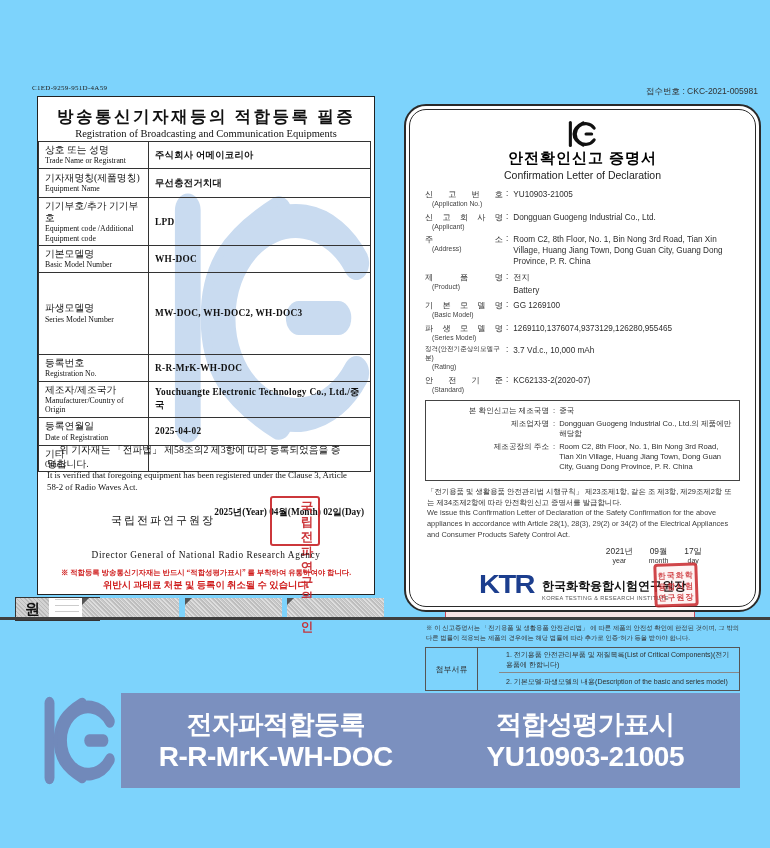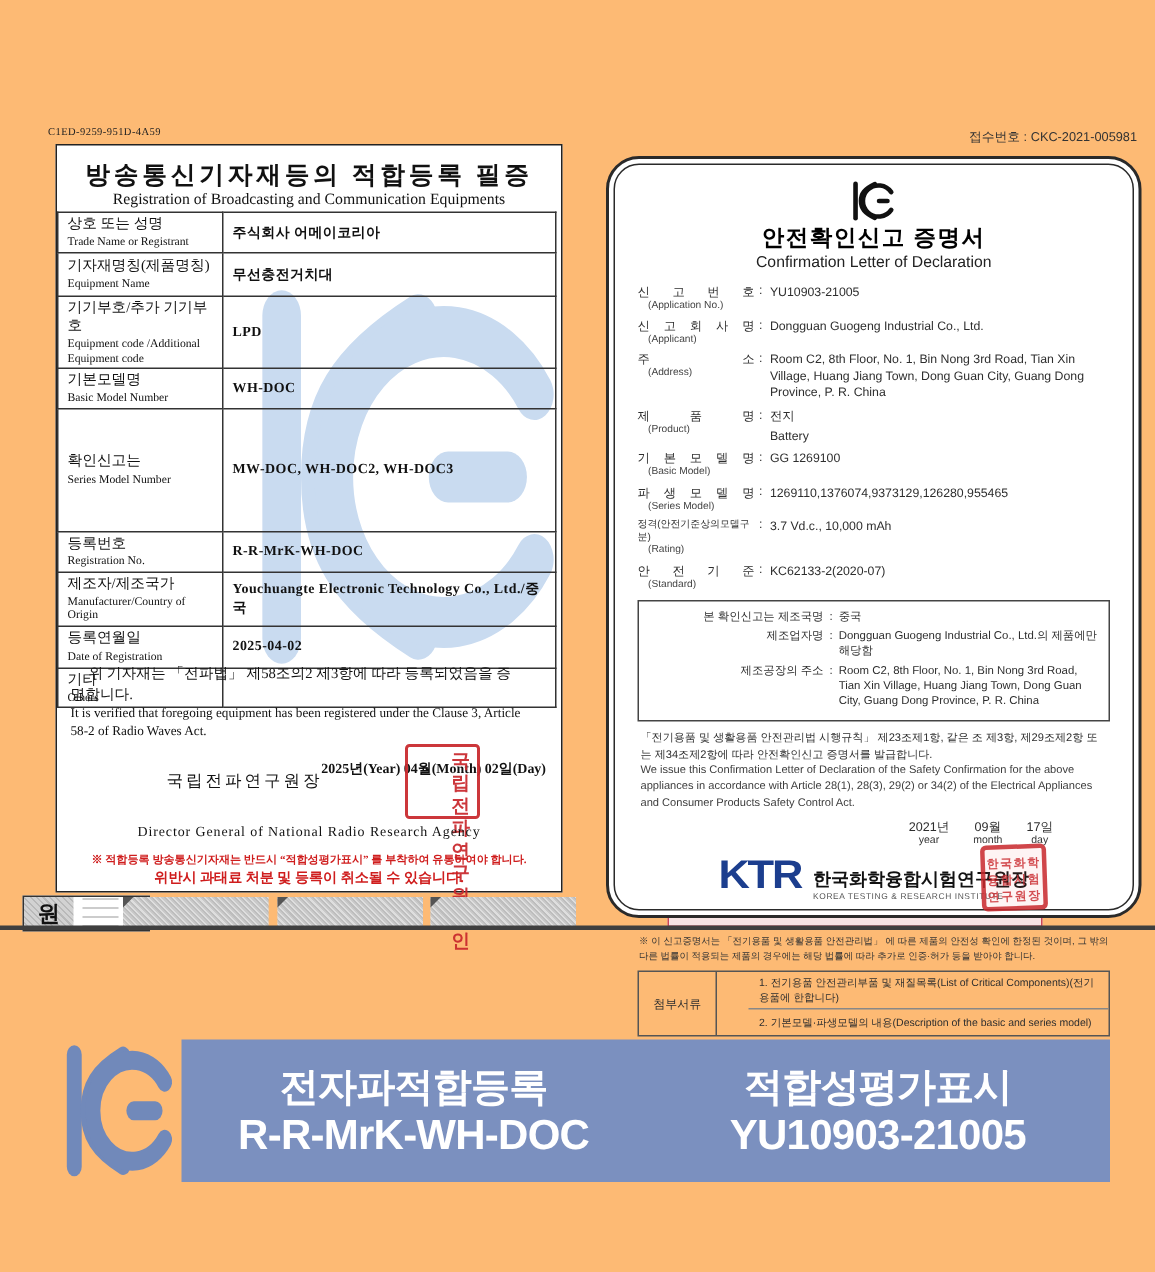--- a/index.html
+++ b/index.html
@@ -1,16 +1,16 @@
 <!DOCTYPE html>
 <html><head>
 <meta charset="utf-8">
 <style>
   html,body{margin:0;padding:0;background:#fff;}
-  .stage{position:relative;width:770px;height:848px;background:#fdba74;overflow:hidden;
+  .stage{position:relative;width:770px;height:848px;background:#7dd3fc;overflow:hidden;
          font-family:"Liberation Sans",sans-serif;color:#111;}
 
   
   .doc-code{position:absolute;left:32px;top:84px;font-family:"Liberation Serif",serif;
             font-size:7px;color:#222;letter-spacing:.3px;}
   .doc-left{position:absolute;left:37px;top:96px;width:336px;height:497px;background:#fff;
             border:1.5px solid #222;font-family:"Liberation Serif",serif;}
   .ld-title{position:absolute;top:9px;left:0;width:100%;text-align:center;font-weight:bold;
             font-size:16.5px;letter-spacing:2.5px;}
   .ld-subtitle{position:absolute;top:31px;left:0;width:100%;text-align:center;font-size:10.5px;}
@@ -150,21 +150,21 @@
       </tr>
       <tr style="height:25px;">
         <td class="lbl">
               <div class="ko">기본모델명</div>
             <div class="en">Basic Model Number</div>
             </td>
         <td class="val">WH-DOC</td>
       </tr>
       <tr style="height:82px;">
         <td class="lbl">
-              <div class="ko">확인신고는</div>
+              <div class="ko">파생모델명</div>
             <div class="en">Series Model Number</div>
             </td>
         <td class="val">MW-DOC, WH-DOC2, WH-DOC3</td>
       </tr>
       <tr style="height:27px;">
         <td class="lbl">
               <div class="ko">등록번호</div>
             <div class="en">Registration No.</div>
             </td>
         <td class="val">R-R-MrK-WH-DOC</td>

